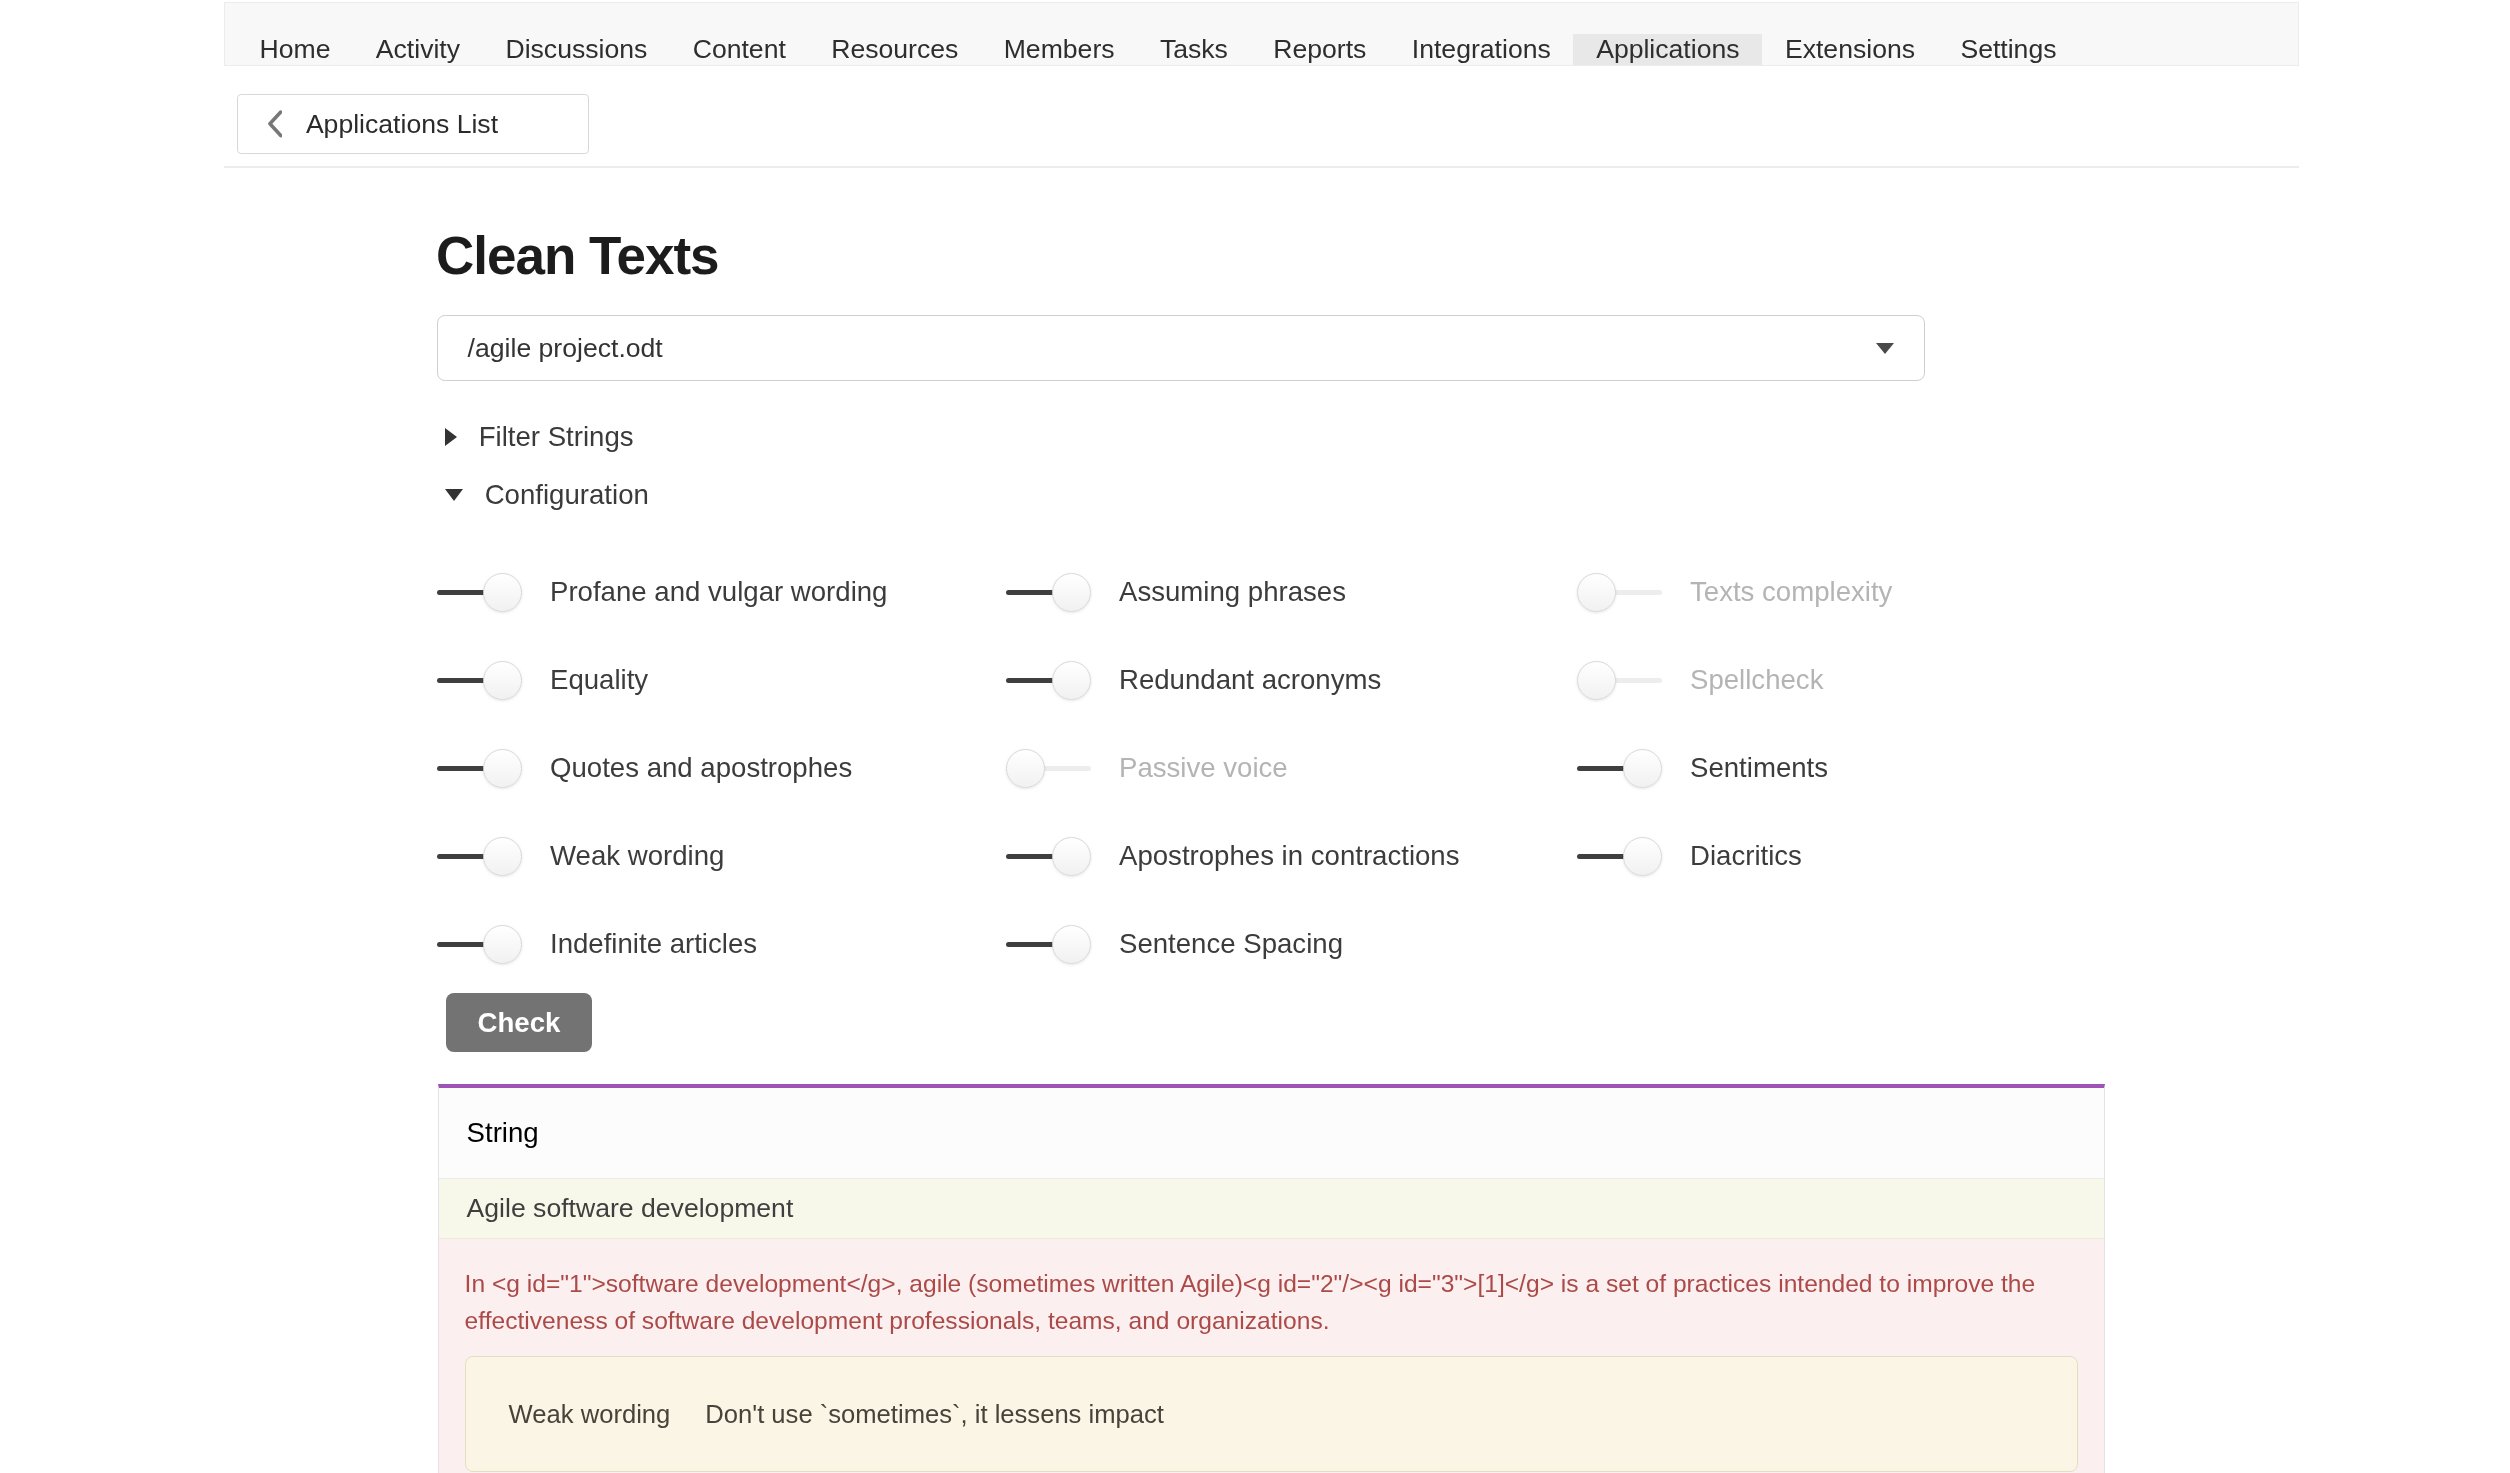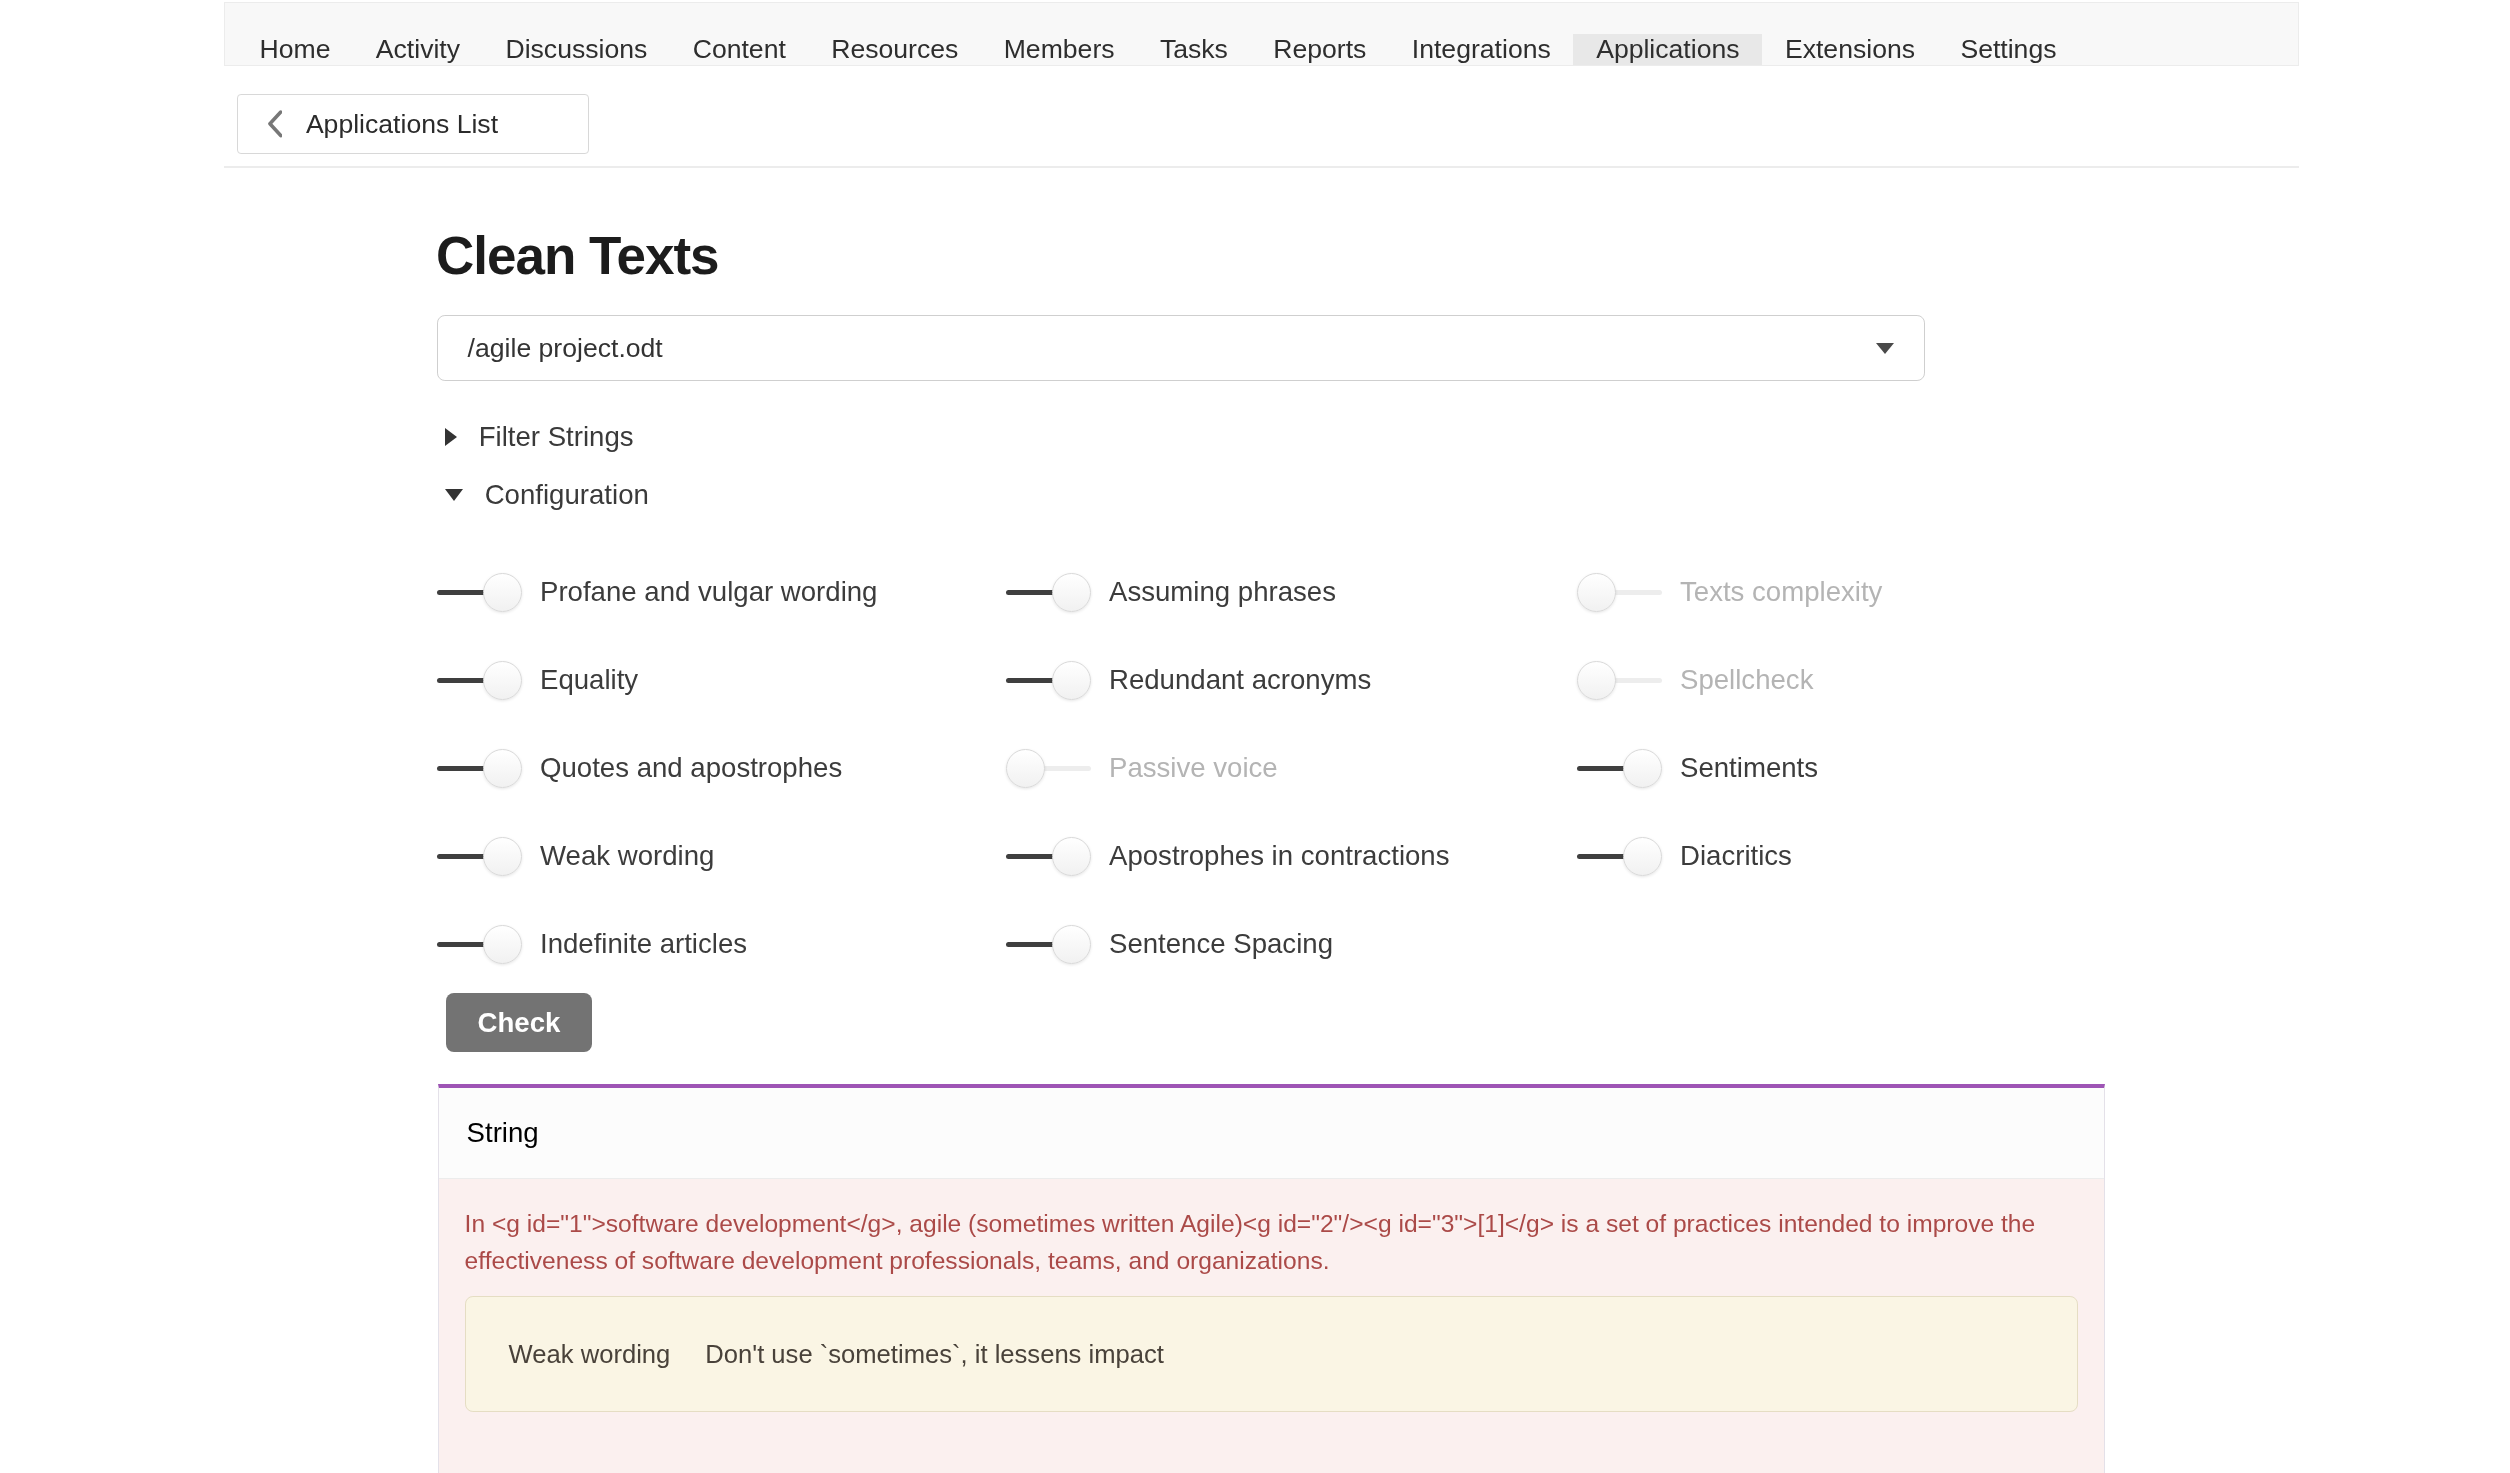--- a/index.html
+++ b/index.html
@@ -52,21 +52,21 @@
     font-size:27.6px; color:#3a3a3a; cursor:pointer;
   }
   .tri-right { width:0; height:0; border-top:9.9px solid transparent; border-bottom:9.9px solid transparent; border-left:12.8px solid #333; }
   .tri-down  { width:0; height:0; border-left:9.9px solid transparent; border-right:9.9px solid transparent; border-top:12.8px solid #333; }
 
   
   .toggle-grid {
     position:absolute; left:437px; top:548px; width:1668px;
     display:grid; grid-template-columns:569px 571px 527px; grid-auto-rows:88px;
   }
-  .toggle-item { display:flex; align-items:center; gap:18px;text-align:right; }
+  .toggle-item { display:flex; align-items:center; gap:28px;text-align:right; }
   .switch { position:relative; width:85px; height:41px; flex:0 0 auto; cursor:pointer; }
   .switch .track { position:absolute; top:18.7px; height:4.9px; width:49px; border-radius:3px; }
   .switch.on  .track { left:0;  background:#3f3f3f; }
   .switch.off .track { right:0; background:#ededed; }
   .switch .knob {
     position:absolute; top:1px; width:39px; height:39px; border-radius:50%;
     background:linear-gradient(180deg,#ffffff,#f1f1f1);
     border:1px solid #d9d9d9; box-sizing:border-box;
     box-shadow:0 1px 3px rgba(0,0,0,0.10);
   }
@@ -253,20 +253,21 @@
           <span class="knob"></span>
         </span>
         <span class="toggle-label">Sentence Spacing</span>
       </div>
     </div>
 
   <button class="check-btn">Check</button>
 
   <div class="results">
     <div class="results-header">String</div>
+    <div class="result-string-row">Agile software development</div>
     <div class="result-detail">
       <p class="diff-text">In &lt;g id="1"&gt;software development&lt;/g&gt;, agile (sometimes written Agile)&lt;g id="2"/&gt;&lt;g id="3"&gt;[1]&lt;/g&gt; is a set of practices intended to improve the effectiveness of software development professionals, teams, and organizations.</p>
       <div class="issue-box">
         <span class="issue-type">Weak wording</span>
         <span class="issue-msg">Don't use `sometimes`, it lessens impact</span>
       </div>
     </div>
   </div>
 
 </div>

